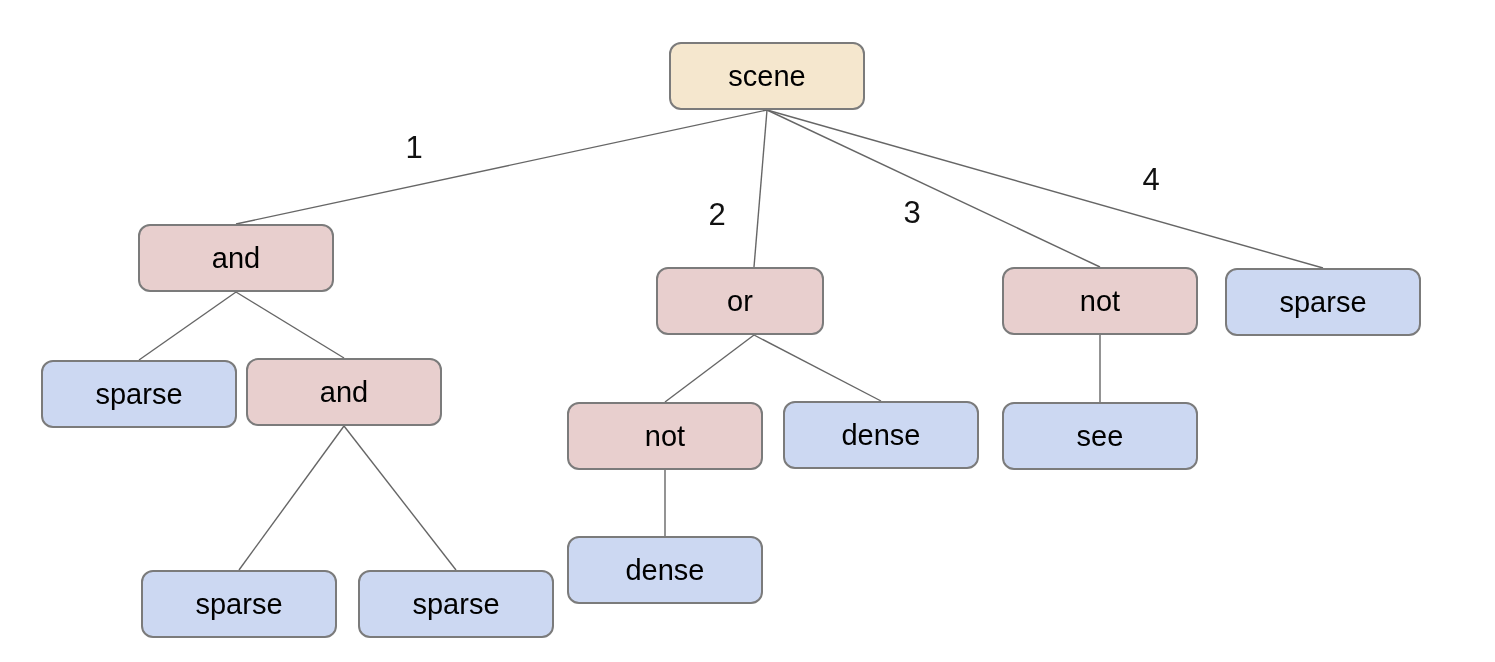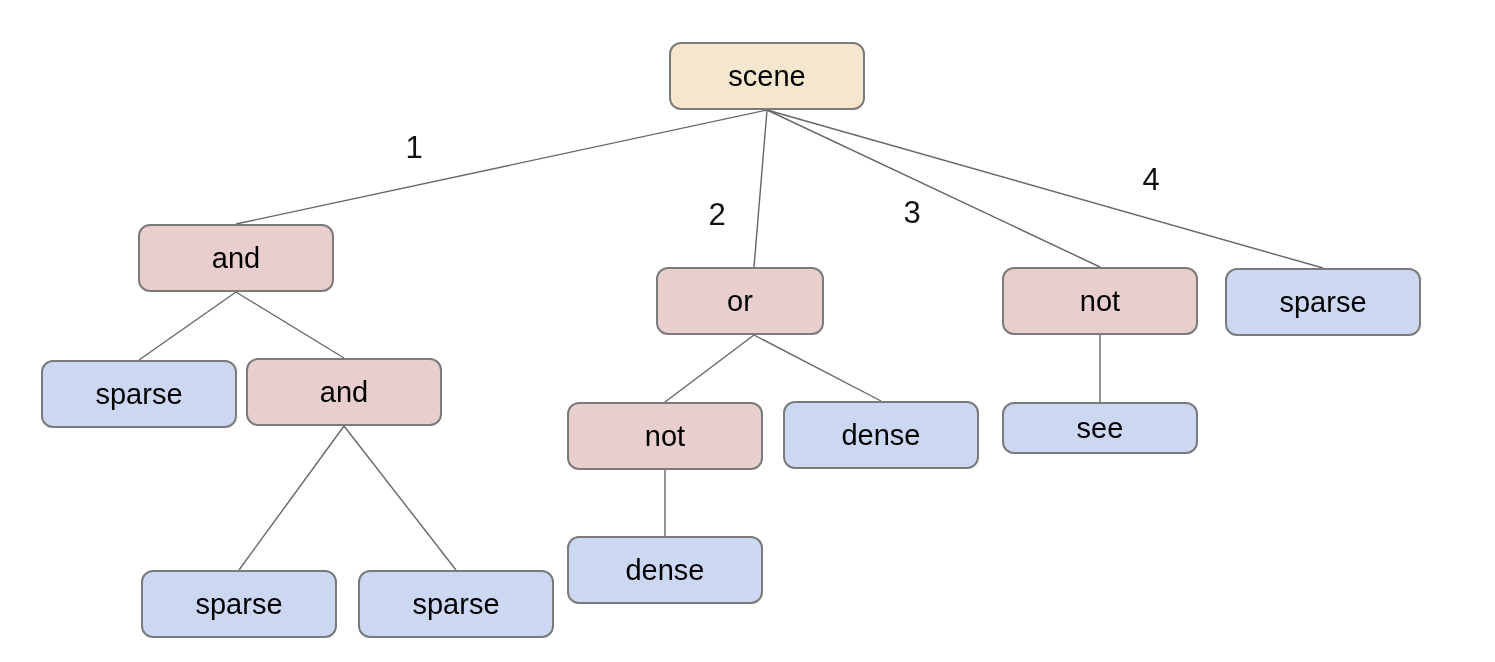--- a/index.html
+++ b/index.html
@@ -81,21 +81,21 @@
       </div>
       <div class="node" style="left: 246px; top: 358px; width: 196px; height: 68px; background: rgb(232, 207, 206); border-color: rgb(123, 123, 123); color: rgb(0, 0, 0);">
         <span>and</span>
       </div>
       <div class="node" style="left: 567px; top: 402px; width: 196px; height: 68px; background: rgb(232, 207, 206); border-color: rgb(123, 123, 123); color: rgb(0, 0, 0);">
         <span>not</span>
       </div>
       <div class="node" style="left: 783px; top: 401px; width: 196px; height: 68px; background: rgb(204, 216, 242); border-color: rgb(123, 123, 123); color: rgb(0, 0, 0);">
         <span>dense</span>
       </div>
-      <div class="node" style="left: 1002px; top: 402px; width: 196px; height: 52px; background: rgb(204, 216, 242); border-color: rgb(123, 123, 123); color: rgb(0, 0, 0);">
+      <div class="node" style="left: 1002px; top: 402px; width: 196px; height: 68px; background: rgb(204, 216, 242); border-color: rgb(123, 123, 123); color: rgb(0, 0, 0);">
         <span>see</span>
       </div>
       <div class="node" style="left: 141px; top: 570px; width: 196px; height: 68px; background: rgb(204, 216, 242); border-color: rgb(123, 123, 123); color: rgb(0, 0, 0);">
         <span>sparse</span>
       </div>
       <div class="node" style="left: 358px; top: 570px; width: 196px; height: 68px; background: rgb(204, 216, 242); border-color: rgb(123, 123, 123); color: rgb(0, 0, 0);">
         <span>sparse</span>
       </div>
       <div class="node" style="left: 567px; top: 536px; width: 196px; height: 68px; background: rgb(204, 216, 242); border-color: rgb(123, 123, 123); color: rgb(0, 0, 0);">
         <span>dense</span>

